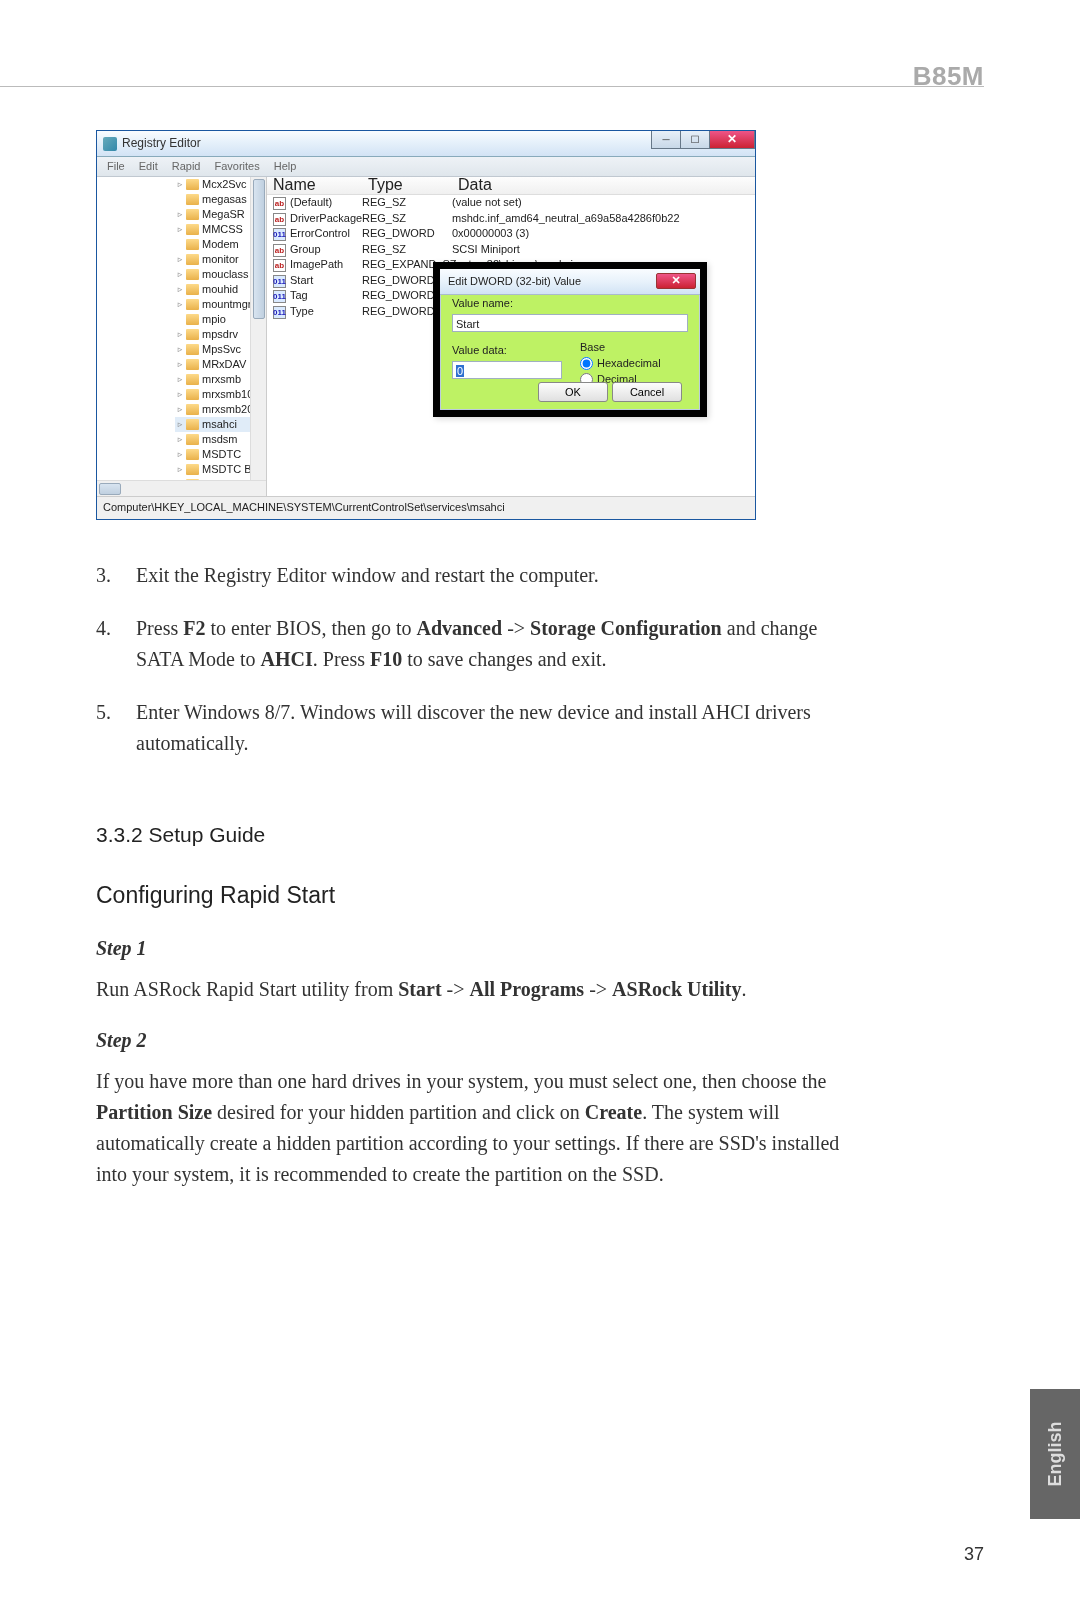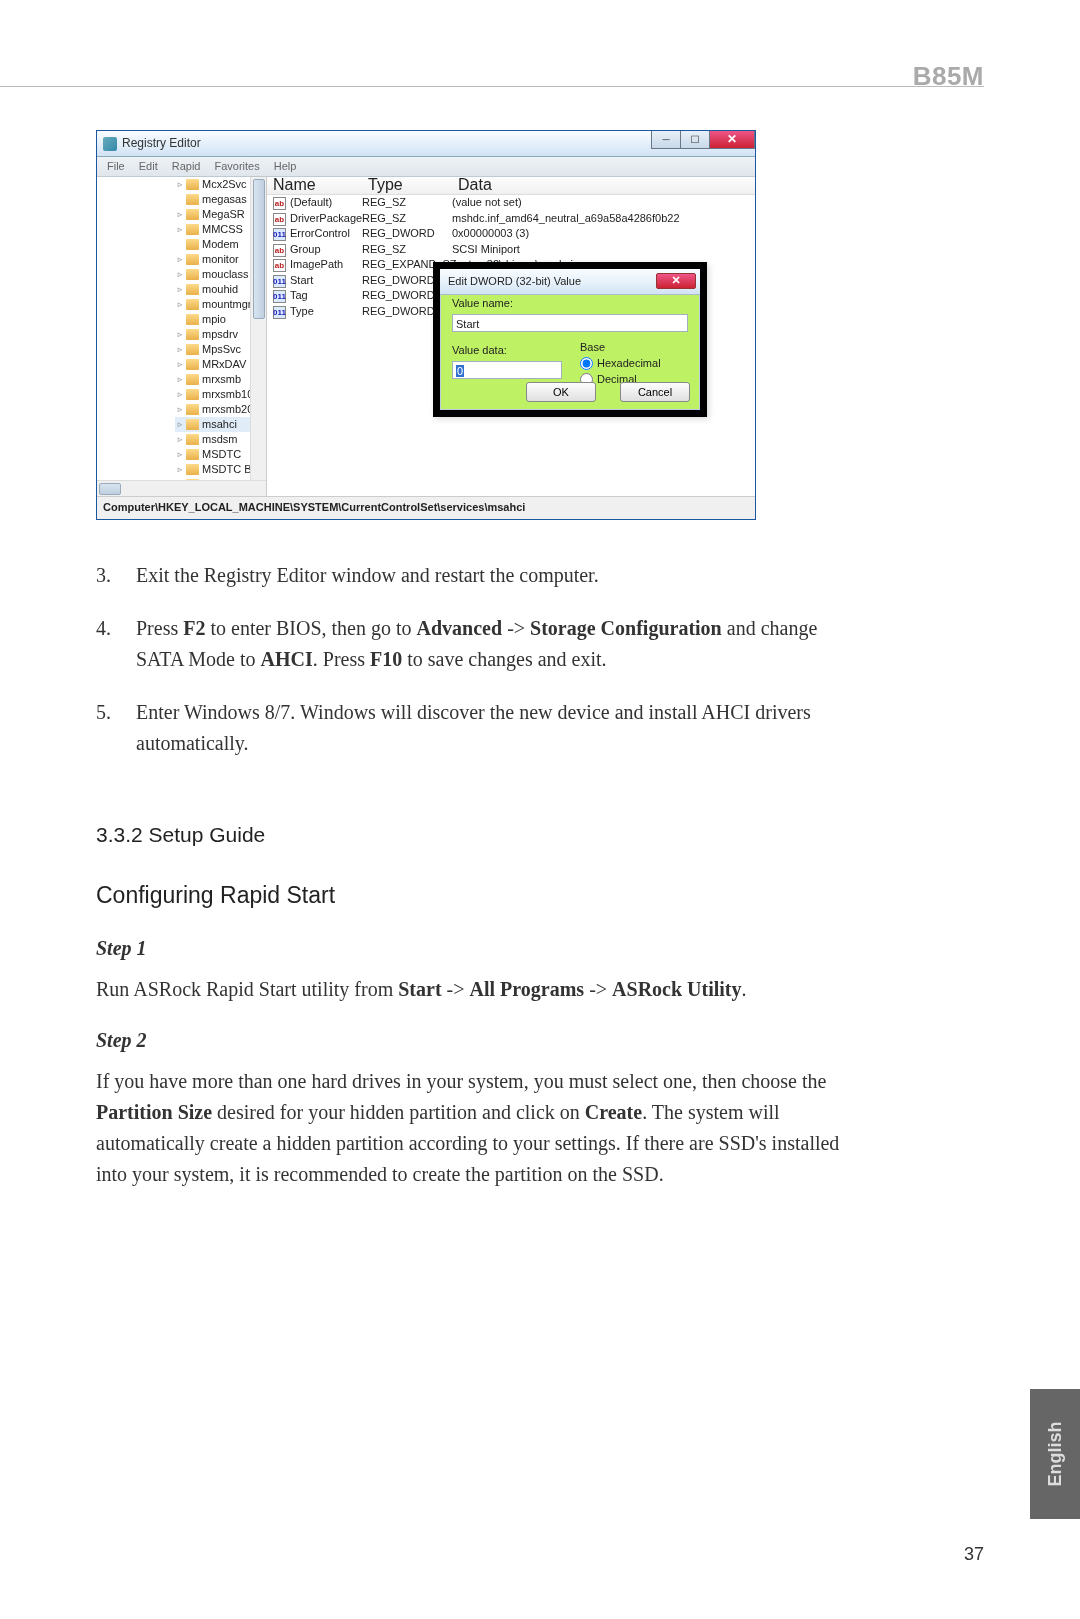--- a/index.html
+++ b/index.html
@@ -119,24 +119,24 @@
   .dialog-title { height:26px; background:linear-gradient(to bottom,#f9fcff,#e8f2fb,#d2e3f5); border-bottom:1px solid #abc; display:flex; align-items:center; padding-left:8px; position:relative;}
   .dialog-close { position:absolute; right:4px; top:4px; width:40px; height:16px; background:linear-gradient(to bottom,#e58,#c23); border:1px solid #933; border-radius:2px; display:flex; align-items:center; justify-content:center; color:#fff; font-weight:bold; font-size:11px;}
   .dialog-body { padding: 0 12px 0; }
   .dlabel { display:block; margin-bottom:2px;}
   .dval { border:1px solid #a0b0c0; background:#fff; height:18px; width:110px; padding:1px 3px; font-size:11px; margin-bottom:8px;}
   .dval.wide{width:100%; margin-bottom:10px;}
   .dval .sel{background:#3070d0; color:#fff; padding:0 1px;}
   .radio-group{position:absolute; left:140px; top:70px; font-size:11px; line-height:16px;}
   .radio-group .r{display:flex;align-items:center;gap:4px;}
   input[type=radio]{margin:0;}
-  .dlg-buttons{position:absolute; right:10px; bottom:8px; display:flex; gap:24px;}
+  .dlg-buttons{position:absolute; right:18px; bottom:8px; display:flex; gap:4px;}
   .dlg-btn{width:70px; height:20px; border:1px solid #888; background:linear-gradient(to bottom,#fdfdfd,#e0e0e0); border-radius:3px; font-size:11px;}
 
-  .statusbar { height:22px; background:#f0f0f0; padding-left:6px; display:flex; align-items:center; font-size:11px;font-weight:bold;}
+  .statusbar { height:22px; background:#f0f0f0; padding-left:6px; display:flex; align-items:center; font-size:11px;}
 
   
   .num-list { margin-top: 30px; }
   .num-item { display: flex; margin-bottom: 22px; }
   .num { width: 40px; flex-shrink: 0; }
   .num-body { flex: 1; }
   .bold-inline { font-weight: bold; }
 
   h2.section { font-family: Arial, sans-serif; font-size: 21px; font-weight: normal; margin-top: 60px; margin-bottom: 26px; color:#222;}
   h3.sub { font-family: Arial, sans-serif; font-size: 23px; font-weight: normal; margin-bottom: 20px; color:#222;}

